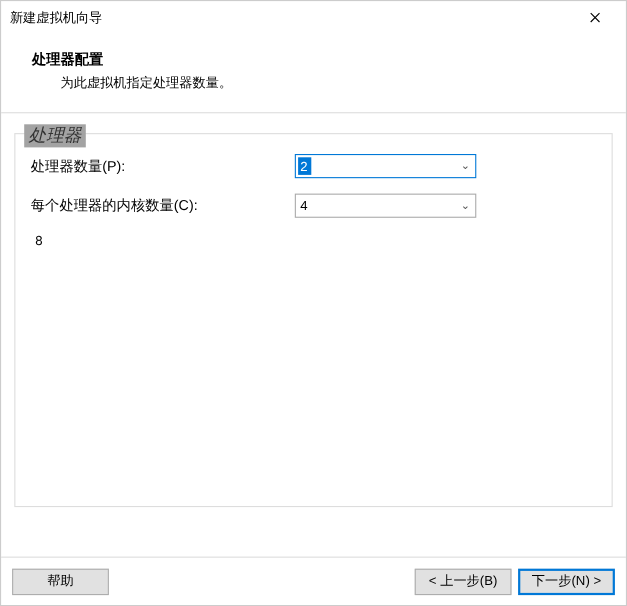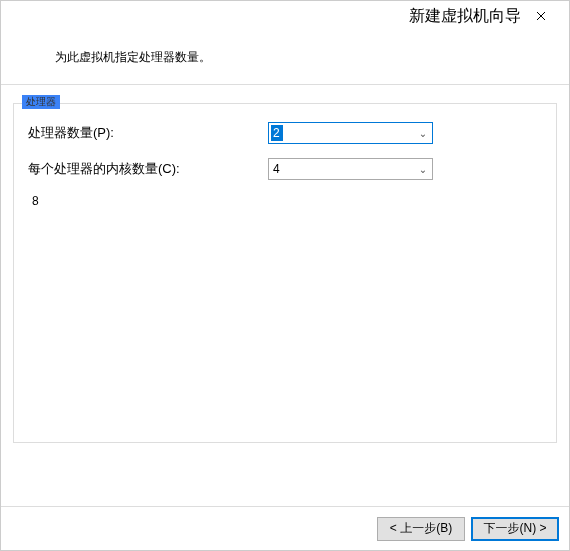--- a/index.html
+++ b/index.html
@@ -17,23 +17,22 @@
       border: 1px solid #ccc;
       background: #fff;
       display: flex;
       flex-direction: column;
     }
     .titlebar {
       height: 30px;
       display: flex;
       align-items: center;
       padding: 0 8px 0 8px;
-      font-size: 16px;
+      font-size: 12px;
       color: #000;
-      text-align: right;
     }
     .titlebar-title { flex: 1; }
     .close-btn {
       width: 40px;
       height: 28px;
       display: flex;
       align-items: center;
       justify-content: center;
       font-size: 14px;
       cursor: pointer;
@@ -61,24 +60,25 @@
     .fieldset {
       position: relative;
       border: 1px solid #ddd;
       padding: 18px 14px 14px 14px;
       min-height: 340px;
     }
     .legend {
       position: absolute;
       top: -9px;
       left: 8px;
-      background: #3b82f6;
+      background: #a3a3a3;
       padding: 0 4px;
-      font-size: 10px;
+      font-size: 16px;
       color: #333;
+      font-style: italic;
     }
     .row {
       display: flex;
       align-items: center;
       margin-bottom: 14px;
     }
     .row-label {
       width: 240px;
       font-size: 13px;
     }
@@ -170,20 +170,21 @@
   <div class="titlebar">
     <span class="titlebar-title">新建虚拟机向导</span>
     <div class="close-btn">
       <svg width="10" height="10" viewBox="0 0 10 10">
           <path d="M1 1 L9 9 M9 1 L1 9" stroke="#000" stroke-width="1" fill="none"></path>
         </svg>
     </div>
   </div>
 
   <div class="header">
+    <div class="header-title">处理器配置</div>
     <div class="header-sub">为此虚拟机指定处理器数量。</div>
   </div>
 
   <div class="content">
     <div class="fieldset">
       <div class="legend">处理器</div>
 
       <div class="row">
         <div class="row-label">处理器数量(P):</div>
         <div class="combo">
@@ -201,20 +202,23 @@
         </div>
       </div>
 
       <div class="row">
         <div class="static-val">8</div>
       </div>
     </div>
   </div>
 
   <div class="footer">
+    <div class="btn">
+        <span>帮助</span>
+      </div>
     <div class="footer-spacer"></div>
     <div class="btn">
         <span>&lt; 上一步(B)</span>
       </div>
     <div class="btn primary">
         <span>下一步(N) &gt;</span>
       </div>
   </div>
 
 </div>

